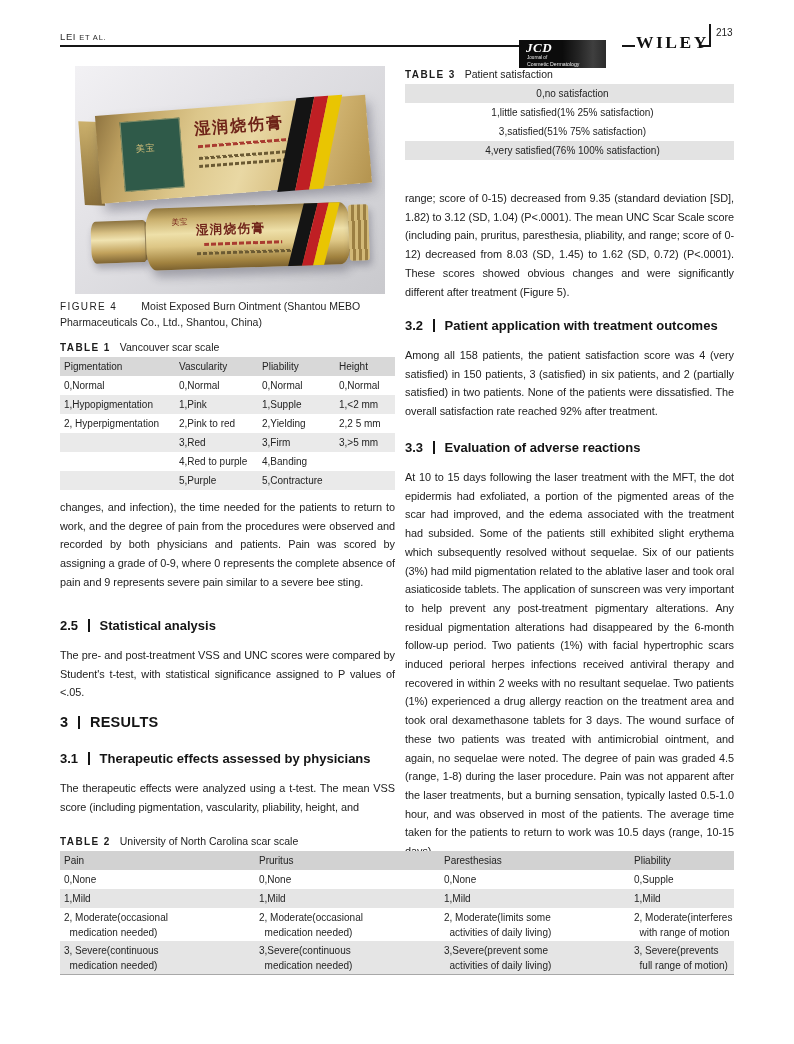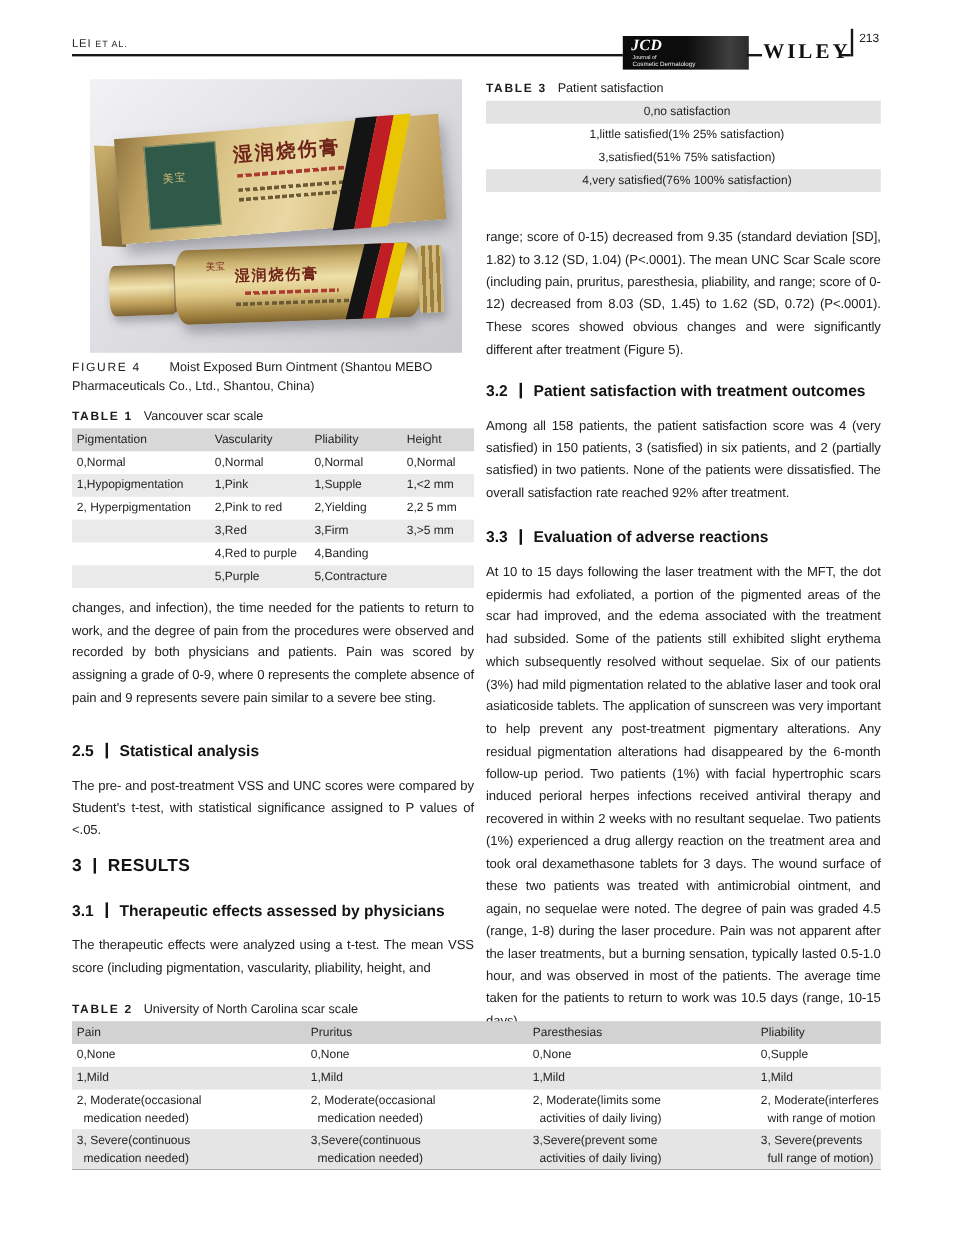--- a/index.html
+++ b/index.html
@@ -6,21 +6,21 @@
   body{
     width:794px;height:1044px;background:#ffffff;position:relative;
     font-family:"Liberation Sans", sans-serif;color:#1e1e1e;overflow:hidden;
   }
   .abs{position:absolute;}
 
   
   #running-head{left:60px;top:31px;font-size:9.5px;letter-spacing:.6px;color:#2a2a2a;}
   #running-head .etal{font-size:7.5px;letter-spacing:.8px;}
   #head-rule{left:60px;top:45px;width:459px;height:1.6px;background:#161616;}
-  #logo{left:519px;top:30px;width:105px;height:28px;
+  #logo{left:519px;top:40px;width:87px;height:28px;
     background:linear-gradient(90deg,#0c0c0c 50%,#242424 68%,#3f3f3f 85%,#2b2b2b 100%);color:#fff;}
   #logo .jcd{position:absolute;left:7px;top:0px;font-family:"Liberation Serif",serif;
     font-style:italic;font-weight:bold;font-size:13px;letter-spacing:.5px;}
   #logo .sub1{position:absolute;left:8px;top:15px;font-size:4.6px;color:#e8e8e8;}
   #logo .sub2{position:absolute;left:8px;top:20.5px;font-size:5.2px;color:#efefef;}
   #dash1{left:622px;top:45px;width:13px;height:1.6px;background:#161616;}
   #wiley{left:636px;top:32px;font-family:"Liberation Serif",serif;font-weight:bold;
     font-size:17.5px;letter-spacing:2.5px;color:#111;}
   #dash2{left:700px;top:45px;width:9px;height:1.6px;background:#161616;}
   #vrule{left:709px;top:24px;width:1.6px;height:23px;background:#161616;}
@@ -252,21 +252,21 @@
       <div class="td">3,satisfied(51% 75% satisfaction)</div>
     </div>
     <div class="trow shade ">
       <div class="td">4,very satisfied(76% 100% satisfaction)</div>
     </div>
   </div>
 
 <div class="abs para" id="p-right-top">range; score of 0-15) decreased from 9.35 (standard deviation [SD], 1.82) to 3.12 (SD, 1.04) (P&lt;.0001). The mean UNC Scar Scale score (including pain, pruritus, paresthesia, pliability, and range; score of 0-12) decreased from 8.03 (SD, 1.45) to 1.62 (SD, 0.72) (P&lt;.0001). These scores showed obvious changes and were significantly different after treatment (Figure 5).</div>
 
 <div class="abs sec-h" id="h32">
-  <span>3.2</span><span class="hbar"></span><span>Patient satisfaction with treatment outcomes</span>
+  <span>3.2</span><span class="hbar"></span><span>Patient application with treatment outcomes</span>
 </div>
 <div class="abs para" id="p32">Among all 158 patients, the patient satisfaction score was 4 (very satisfied) in 150 patients, 3 (satisfied) in six patients, and 2 (partially satisfied) in two patients. None of the patients were dissatisfied. The overall satisfaction rate reached 92% after treatment.</div>
 
 <div class="abs sec-h" id="h33">
   <span>3.3</span><span class="hbar"></span><span>Evaluation of adverse reactions</span>
 </div>
 <div class="abs para" id="p33">At 10 to 15 days following the laser treatment with the MFT, the dot epidermis had exfoliated, a portion of the pigmented areas of the scar had improved, and the edema associated with the treatment had subsided. Some of the patients still exhibited slight erythema which subsequently resolved without sequelae. Six of our patients (3%) had mild pigmentation related to the ablative laser and took oral asiaticoside tablets. The application of sunscreen was very important to help prevent any post-treatment pigmentary alterations. Any residual pigmentation alterations had disappeared by the 6-month follow-up period. Two patients (1%) with facial hypertrophic scars induced perioral herpes infections received antiviral therapy and recovered in within 2 weeks with no resultant sequelae. Two patients (1%) experienced a drug allergy reaction on the treatment area and took oral dexamethasone tablets for 3 days. The wound surface of these two patients was treated with antimicrobial ointment, and again, no sequelae were noted. The degree of pain was graded 4.5 (range, 1-8) during the laser procedure. Pain was not apparent after the laser treatments, but a burning sensation, typically lasted 0.5-1.0 hour, and was observed in most of the patients. The average time taken for the patients to return to work was 10.5 days (range, 10-15 days).</div>
 
 <div class="abs tcap" id="t2cap">
   <span class="lab">TABLE 2</span><span>University of North Carolina scar scale</span>

